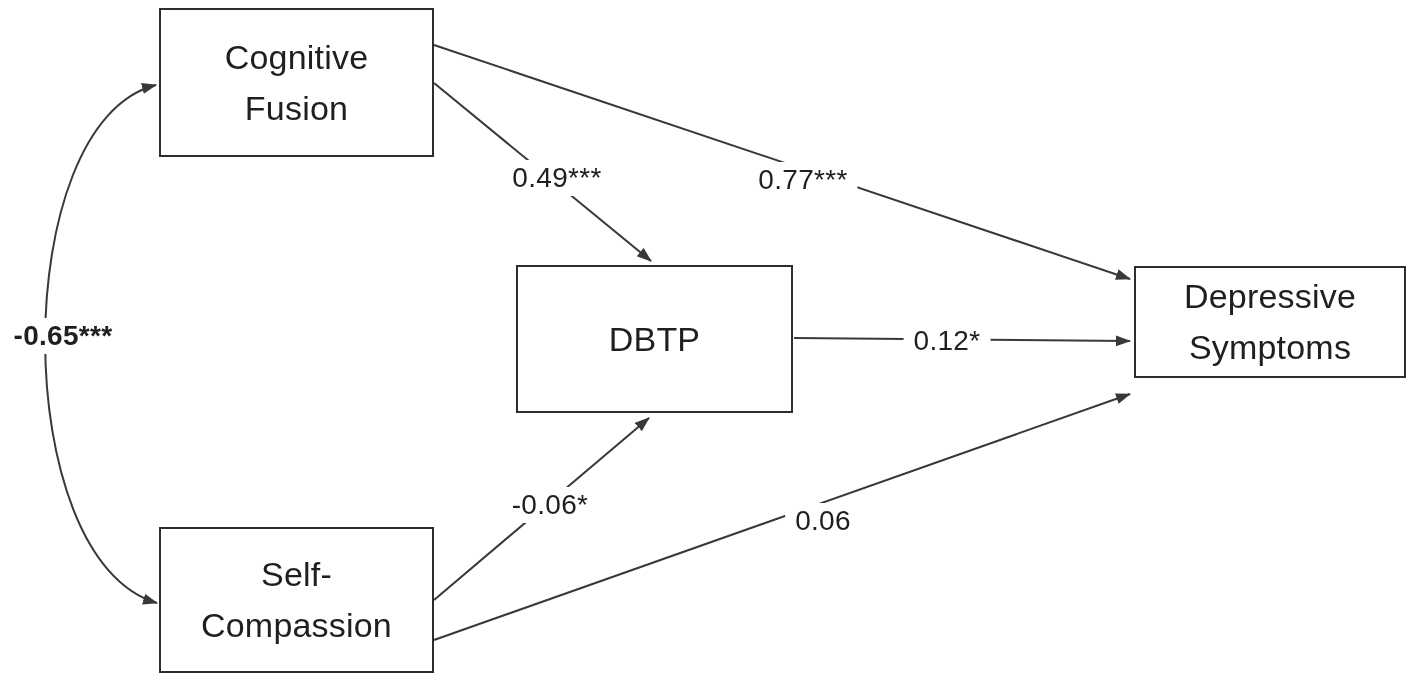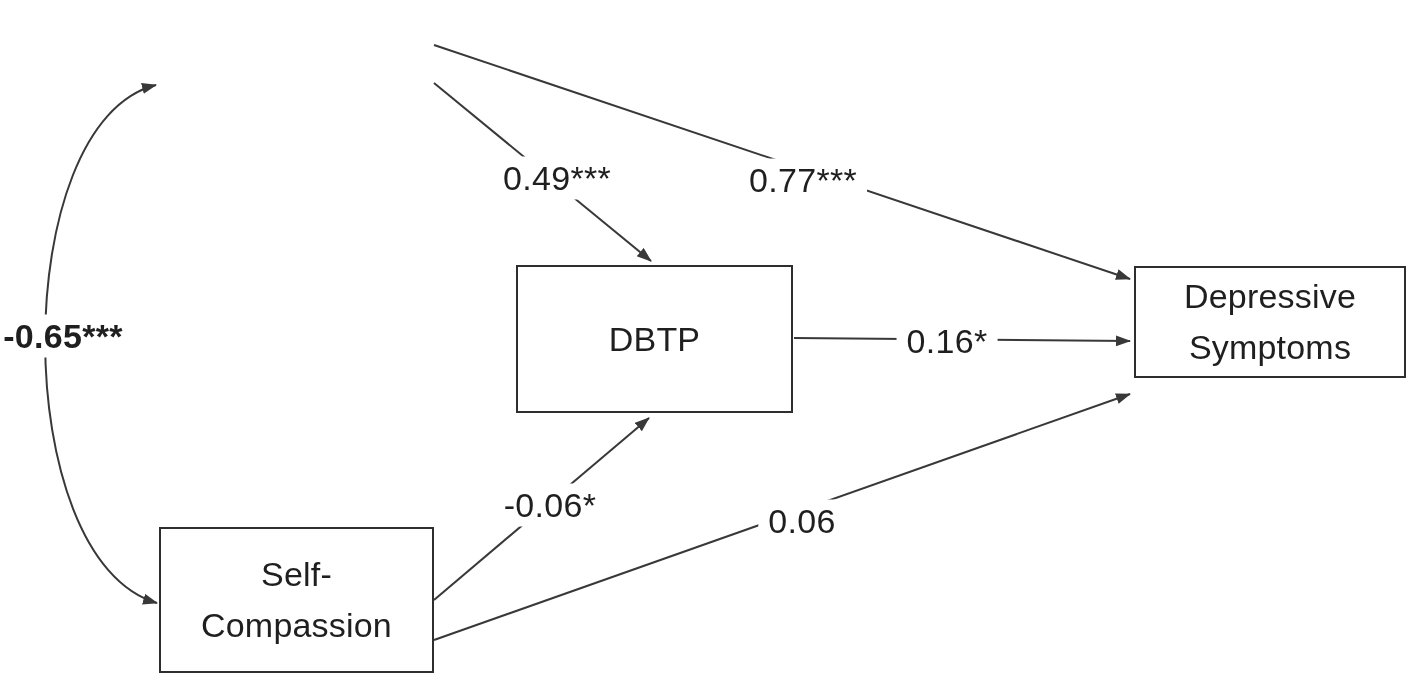--- a/index.html
+++ b/index.html
@@ -37,21 +37,21 @@
     line-height: 1.5;
     color: #1f1f1f;
     white-space: pre-line;
     letter-spacing: 0.2px;
   }
   .coef-label {
     position: absolute;
     transform: translate(-50%, -50%);
     background: #ffffff;
     padding: 2px 10px;
-    font-size: 34px;
+    font-size: 28px;
     color: #1f1f1f;
     white-space: nowrap;
     letter-spacing: 0.3px;
   }
 </style>
 </head>
 <body>
 
 <div class="canvas">
 
@@ -71,40 +71,44 @@
 
     <line x1="794" y1="338" x2="1130" y2="341" stroke="#383838" stroke-width="2" marker-end="url(#arrow)"></line>
 
     <line x1="434" y1="600" x2="649" y2="418" stroke="#383838" stroke-width="2" marker-end="url(#arrow)"></line>
 
     <line x1="434" y1="640" x2="1130" y2="394" stroke="#383838" stroke-width="2" marker-end="url(#arrow)"></line>
 
     <path d="M 156 85 C 8 122, 8 560, 157 603" fill="none" stroke="#383838" stroke-width="2" marker-start="url(#arrow-rev)" marker-end="url(#arrow)"></path>
   </svg>
 
+  <div class="node" style="left:159px; top:8px; width:275px; height:149px;">
+    <span class="node-label">Cognitive
+Fusion</span>
+  </div>
 
   <div class="node" style="left:516px; top:265px; width:277px; height:148px;">
     <span class="node-label">DBTP</span>
   </div>
 
   <div class="node" style="left:159px; top:527px; width:275px; height:146px;">
     <span class="node-label">Self-
 Compassion</span>
   </div>
 
   <div class="node" style="left:1134px; top:266px; width:272px; height:112px;">
     <span class="node-label">Depressive
 Symptoms</span>
   </div>
 
   <div class="coef-label" style="left:557px; top:178px;">0.49***</div>
 
   <div class="coef-label" style="left:803px; top:180px;">0.77***</div>
 
-  <div class="coef-label" style="left:947px; top:341px;">0.16*</div>
+  <div class="coef-label" style="left:947px; top:341px;">0.12*</div>
 
   <div class="coef-label" style="left:550px; top:505px;">-0.06*</div>
 
-  <div class="coef-label" style="left:802px; top:521px;">0.06</div>
+  <div class="coef-label" style="left:823px; top:521px;">0.06</div>
 
   <div class="coef-label" style="left:63px; top:336px;font-weight:bold;">-0.65***</div>
 
 </div>
 
 </body></html>

